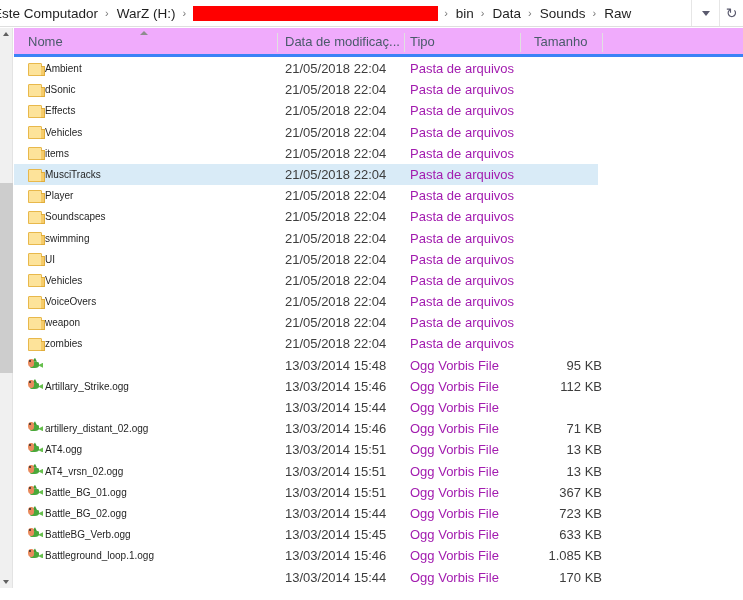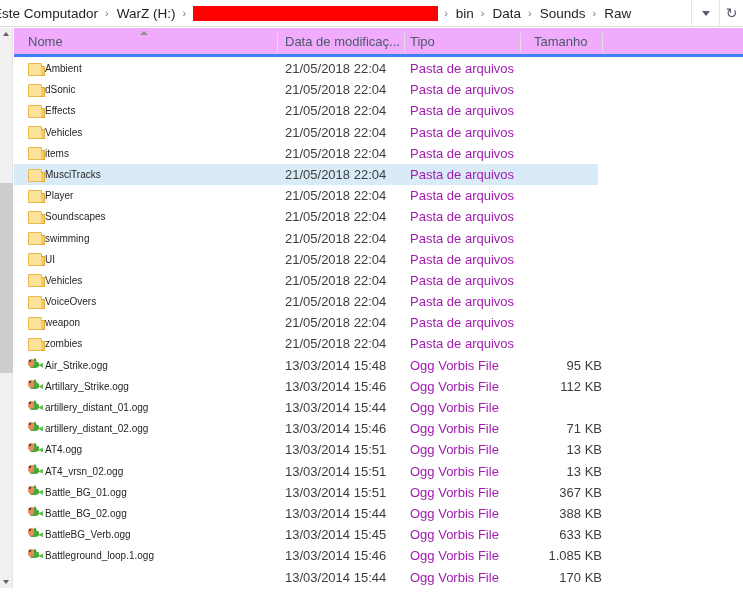--- a/index.html
+++ b/index.html
@@ -514,21 +514,20 @@
       <div class="row">
         <span class="sel-bg"></span>
         <div class="cell-name">
           <span class="icon-ogg">
             <span class="tail"></span>
             <span class="fin"></span>
             <span class="fish"></span>
             <span class="head"></span>
             <span class="eye"></span>
           </span>
-          <span class="nm">Air_Strike.ogg</span>
         </div>
         <div class="cell-date">13/03/2014 15:48</div>
         <div class="cell-type">Ogg Vorbis File</div>
         <div class="cell-size">95 KB</div>
       </div>
       <div class="row">
         <span class="sel-bg"></span>
         <div class="cell-name">
           <span class="icon-ogg">
             <span class="tail"></span>
@@ -538,30 +537,20 @@
             <span class="eye"></span>
           </span>
           <span class="nm">Artillary_Strike.ogg</span>
         </div>
         <div class="cell-date">13/03/2014 15:46</div>
         <div class="cell-type">Ogg Vorbis File</div>
         <div class="cell-size">112 KB</div>
       </div>
       <div class="row">
         <span class="sel-bg"></span>
-        <div class="cell-name">
-          <span class="icon-ogg">
-            <span class="tail"></span>
-            <span class="fin"></span>
-            <span class="fish"></span>
-            <span class="head"></span>
-            <span class="eye"></span>
-          </span>
-          <span class="nm">artillery_distant_01.ogg</span>
-        </div>
         <div class="cell-date">13/03/2014 15:44</div>
         <div class="cell-type">Ogg Vorbis File</div>
       </div>
       <div class="row">
         <span class="sel-bg"></span>
         <div class="cell-name">
           <span class="icon-ogg">
             <span class="tail"></span>
             <span class="fin"></span>
             <span class="fish"></span>
@@ -629,21 +618,21 @@
             <span class="tail"></span>
             <span class="fin"></span>
             <span class="fish"></span>
             <span class="head"></span>
             <span class="eye"></span>
           </span>
           <span class="nm">Battle_BG_02.ogg</span>
         </div>
         <div class="cell-date">13/03/2014 15:44</div>
         <div class="cell-type">Ogg Vorbis File</div>
-        <div class="cell-size">388 KB</div>
+        <div class="cell-size">723 KB</div>
       </div>
       <div class="row">
         <span class="sel-bg"></span>
         <div class="cell-name">
           <span class="icon-ogg">
             <span class="tail"></span>
             <span class="fin"></span>
             <span class="fish"></span>
             <span class="head"></span>
             <span class="eye"></span>

